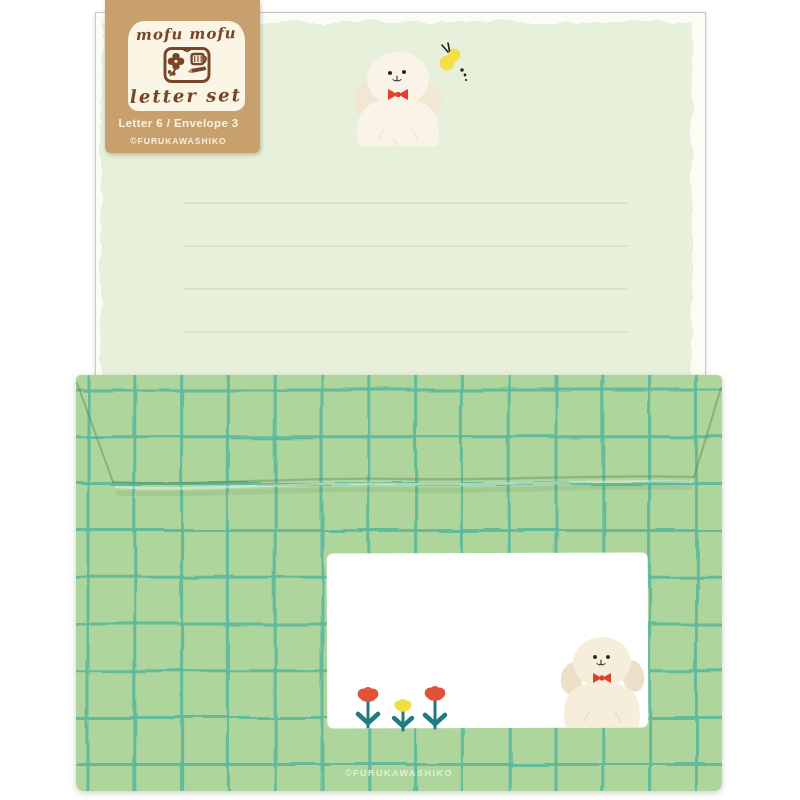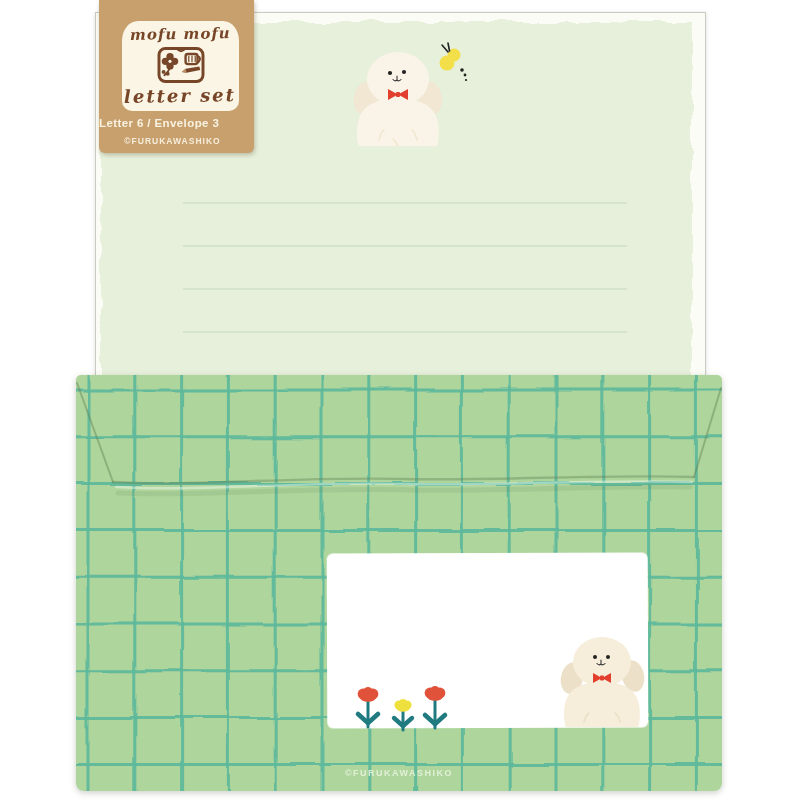--- a/index.html
+++ b/index.html
@@ -15,33 +15,33 @@
        font-family:"Liberation Sans", sans-serif;}
   .scene{position:relative;width:800px;height:800px;background:#ffffff;}
 
   
   .letter-paper{position:absolute;left:95px;top:12px;width:611px;height:366px;
     background:var(--paper-white);border:1px solid #c9cac2;box-sizing:border-box;
     box-shadow:0 1px 4px rgba(60,60,50,.18);z-index:1;}
   .letter-paper svg{position:absolute;left:0;top:0;}
 
   
-  .label-tag{position:absolute;left:99px;top:0;width:155px;height:153px;
+  .label-tag{position:absolute;left:105px;top:0;width:155px;height:153px;
     background:var(--kraft);border-radius:0 0 6px 6px;z-index:3;
     box-shadow:1px 2px 4px rgba(110,85,55,.35);}
   .tag-panel{position:absolute;left:23px;top:21px;width:117px;height:90px;
     background:var(--panel-cream);
     border-radius:16px 16px 10px 10px / 20px 20px 10px 10px;
     display:flex;flex-direction:column;align-items:center;justify-content:flex-start;}
   .tag-brand{margin-top:5px;font-family:"DejaVu Serif", serif;font-style:italic;font-weight:bold;
     font-size:15px;line-height:16px;color:var(--brown);letter-spacing:1px;transform:rotate(-1deg);}
   .tag-icon{margin-top:1px;}
   .tag-product{font-family:"DejaVu Serif", serif;font-style:italic;font-weight:bold;
     font-size:18px;line-height:18px;color:var(--brown);letter-spacing:2px;transform:rotate(-1deg);}
-  .tag-contents{position:absolute;left:0;top:117px;width:147px;text-align:left;
+  .tag-contents{position:absolute;left:0;top:117px;width:147px;text-align:center;
     color:var(--tag-light);font-size:11.5px;font-weight:600;letter-spacing:.4px;}
   .tag-copyright{position:absolute;left:0;top:136px;width:147px;text-align:center;
     color:var(--tag-light);font-size:8.5px;font-weight:bold;letter-spacing:1px;opacity:.95;}
 
   
   .envelope{position:absolute;left:76px;top:375px;width:646px;height:416px;
     background:var(--envelope-green);border-radius:5px 5px 8px 8px;z-index:2;
     box-shadow:0 2px 6px rgba(90,100,80,.30);overflow:hidden;}
   .envelope > svg{position:absolute;left:0;top:0;}
   #env-vlines line,#env-hlines line{stroke:var(--grid-teal);stroke-width:3;stroke-linecap:round;opacity:.92;}

